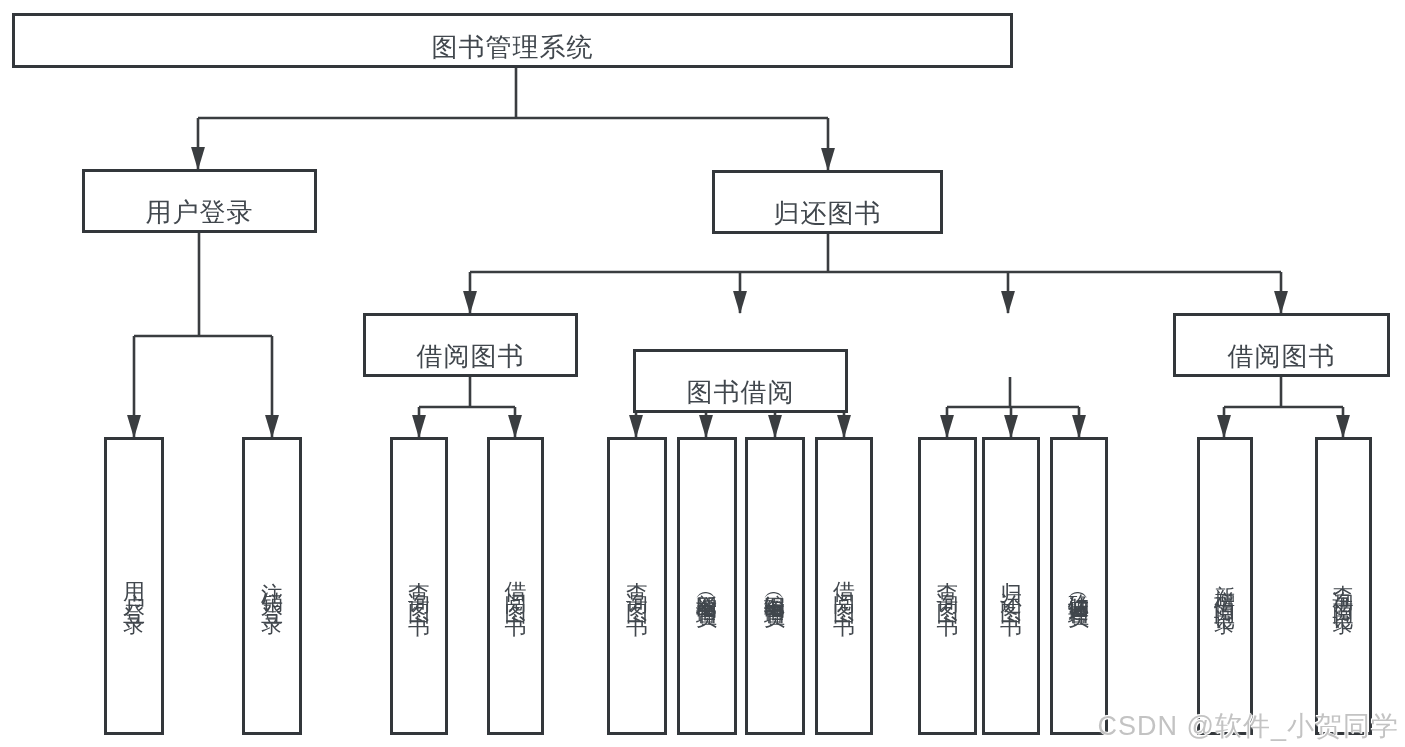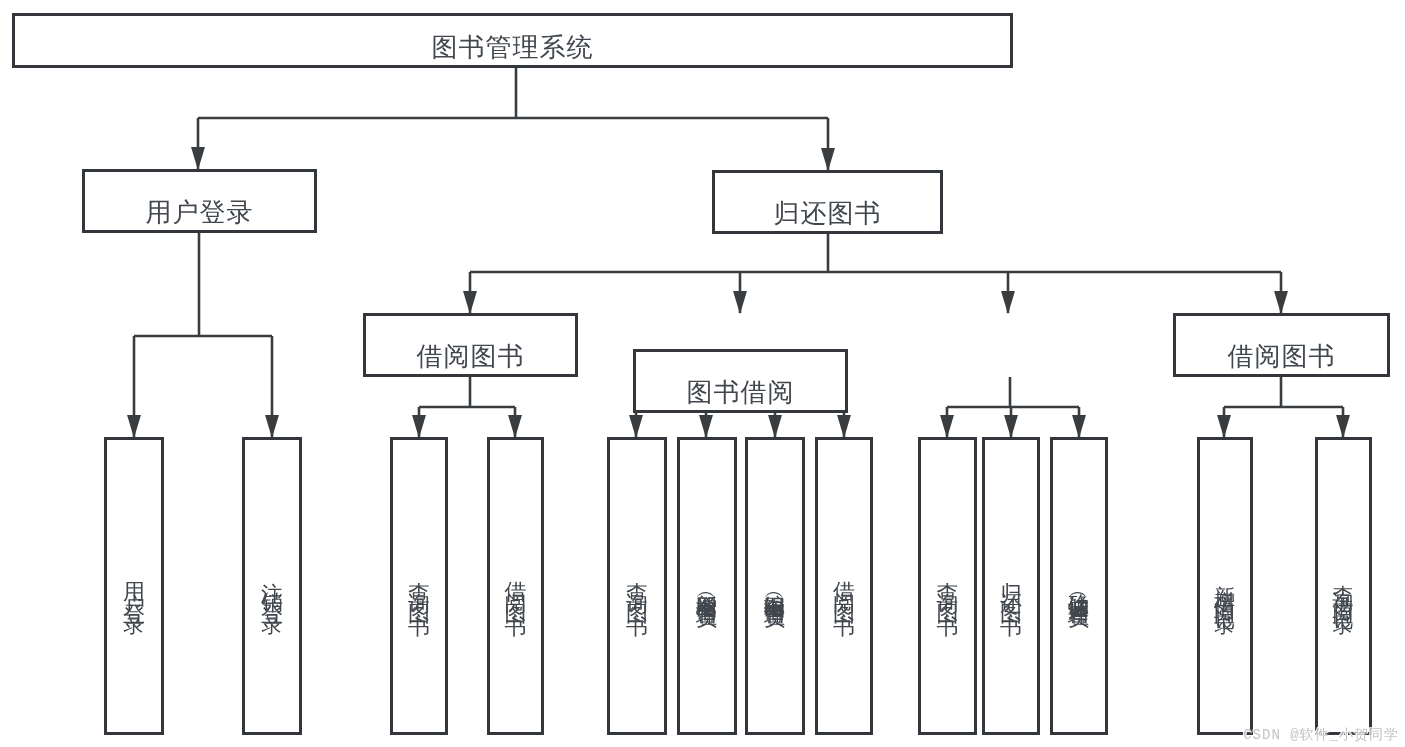--- a/index.html
+++ b/index.html
@@ -48,27 +48,26 @@
     line-height: 1;
     white-space: nowrap;
   }
   .sp-lg span { letter-spacing: 11px; }
   .sp-md span { letter-spacing: 6px;  font-size: 21px; }
   .sp-sm span { letter-spacing: 2px;  font-size: 21px; }
   #watermark {
     position: absolute;
     right: 6px;
     bottom: 3px;
-    font-size: 14px;
+    font-size: 27px;
     color: #c3c3c3;
     letter-spacing: 1px;
     text-shadow: -1px -1px 0 #ffffff, 1px 1px 0 #ffffff, 0 0 2px #ffffff;
     white-space: nowrap;
     z-index: 5;
-    font-family: Liberation Mono, monospace;
   }
 </style>
 </head>
 <body>
 
 <div id="canvas">
 
   <svg id="wires" viewBox="0 0 1405 747" xmlns="http://www.w3.org/2000/svg">
     <defs>
       <marker id="arrow" viewBox="0 0 10 6" refX="9.5" refY="3" markerWidth="9" markerHeight="5.5" orient="auto">

